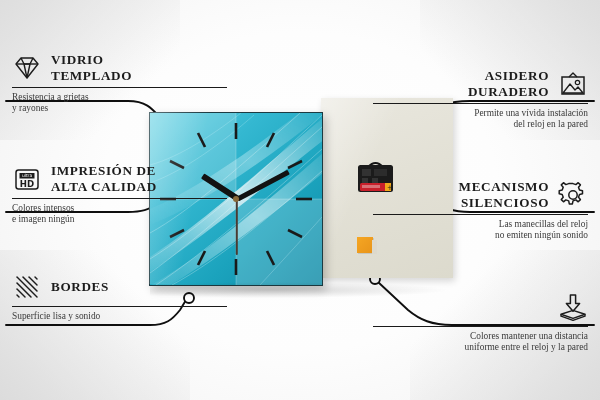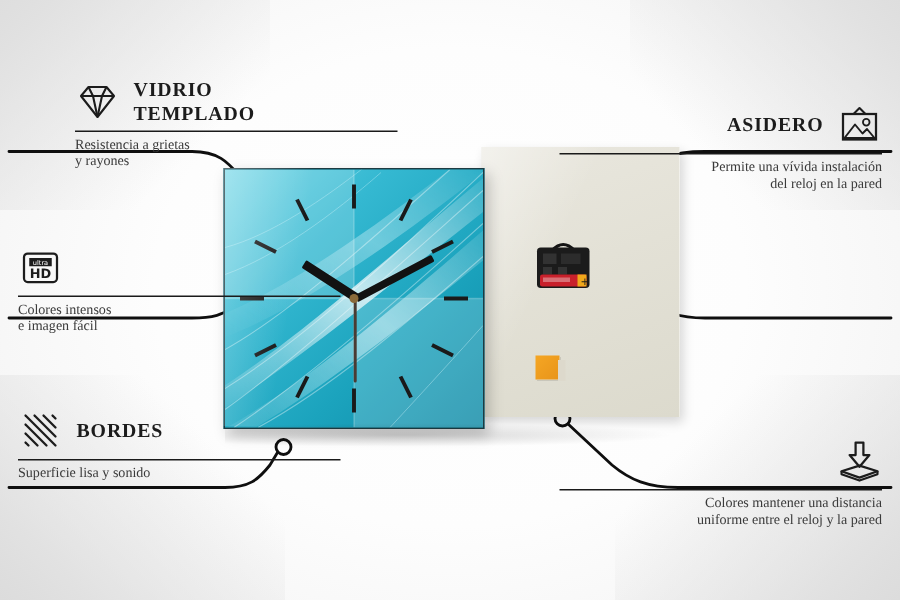--- a/index.html
+++ b/index.html
@@ -203,21 +203,21 @@
     </svg>
 
     <div class="hand" style="left:84.5px;top:44px;width:5.5px;height:42px;transform:rotate(-57deg);"></div>
     <div class="hand" style="left:85px;top:28px;width:4.5px;height:58px;transform:rotate(62deg);"></div>
     <div class="hand" style="left:85.6px;top:30px;width:1.8px;height:56px;transform:rotate(180deg);background:#4a3b33;"></div>
     <div style="position:absolute;left:83px;top:83px;width:6px;height:6px;border-radius:50%;background:#8a6a3a;"></div>
   </div>
   <div class="edge"></div>
   <div id="floorshadow"></div>
 
-  <div class="feat left" style="left:12px;top:52px;margin-left:38px;">
+  <div class="feat left" style="left:12px;top:52px;">
     <div class="head">
       <svg class="ico" viewBox="0 0 30 30">
         <g fill="none" stroke="#1c1c1c" stroke-width="1.4" stroke-linejoin="round">
           <path d="M4 11 L9 5 H21 L26 11 L15 25 Z"></path>
           <path d="M4 11 H26"></path>
             <path d="M9 5 L12 11 L15 25"></path>
             <path d="M21 5 L18 11 L15 25"></path>
           <path d="M12 11 H18"></path>
         </g>
       </svg>
@@ -235,26 +235,28 @@
 
   <div class="feat left" style="left:12px;top:163px;">
     <div class="head">
       <svg class="ico" viewBox="0 0 30 30">
         <rect x="4" y="6" width="22" height="19" rx="2.5" fill="none" stroke="#1c1c1c" stroke-width="1.5"></rect>
         <rect x="7.5" y="9" width="15" height="5.5" fill="#1c1c1c"></rect>
         <text x="15" y="13.4" text-anchor="middle" font-family="DejaVu Sans, sans-serif" font-size="4.4" fill="#ffffff">ultra</text>
         <text x="15" y="22.6" text-anchor="middle" font-family="DejaVu Sans, sans-serif" font-size="8.6" font-weight="bold" fill="#1c1c1c">HD</text>
       </svg>
       <div class="title">
+        <div>IMPRESIÓN DE</div>
+        <div>ALTA CALIDAD</div>
       </div>
     </div>
     <div class="rule"></div>
     <div class="desc">
       <div>Colores intensos</div>
-      <div>e imagen fácil</div>
+      <div>e imagen ningún</div>
     </div>
   </div>
 
   <div class="feat left" style="left:12px;top:272px;">
     <div class="head">
       <svg class="ico" viewBox="0 0 30 30">
         <g stroke="#1c1c1c" stroke-width="1.5" stroke-linecap="round">
           <line x1="5" y1="5" x2="25" y2="25"></line>
           <line x1="5" y1="11" x2="19" y2="25"></line>
           <line x1="5" y1="17" x2="13" y2="25"></line>
@@ -272,35 +274,53 @@
     <div class="desc">
       <div>Superficie lisa y sonido</div>
       <div></div>
     </div>
   </div>
 
   <div class="feat right" style="left:373px;top:52px;">
     <div class="head">
       <div class="title">
         <div>ASIDERO</div>
+        <div>DURADERO</div>
       </div>
       <svg class="ico" viewBox="0 0 30 30">
         <path d="M11 8 L15 4 L19 8" fill="none" stroke="#1c1c1c" stroke-width="1.4" stroke-linejoin="round"></path>
         <rect x="4" y="8" width="22" height="17" fill="none" stroke="#1c1c1c" stroke-width="1.5"></rect>
         <circle cx="19.5" cy="13.5" r="2.2" fill="none" stroke="#1c1c1c" stroke-width="1.2"></circle>
         <path d="M5 24 L12 15 L17 21 L20 18 L25 24 Z" fill="none" stroke="#1c1c1c" stroke-width="1.3" stroke-linejoin="round"></path>
       </svg>
     </div>
     <div class="rule"></div>
     <div class="desc">
       <div>Permite una vívida instalación</div>
       <div>del reloj en la pared</div>
     </div>
   </div>
 
+  <div class="feat right" style="left:373px;top:163px;">
+    <div class="head">
+      <div class="title">
+        <div>MECANISMO</div>
+        <div>SILENCIOSO</div>
+      </div>
+      <svg class="ico" viewBox="0 0 30 30">
+        <path d="M15 3.6 l2.9 1.0 2.3-1.9 2.2 2.2-1.9 2.3 1.0 2.9 3.0 .6v3.1l-3.0 .6-1.0 2.9 1.9 2.3-2.2 2.2-2.3-1.9-2.9 1.0-.6 3.0h-3.1l-.6-3.0-2.9-1.0-2.3 1.9-2.2-2.2 1.9-2.3-1.0-2.9-3.0-.6v-3.1l3.0-.6 1.0-2.9-1.9-2.3 2.2-2.2 2.3 1.9 2.9-1.0z" fill="none" stroke="#1c1c1c" stroke-width="1.5" stroke-linejoin="round"></path>
+        <circle cx="15" cy="15" r="4.2" fill="none" stroke="#1c1c1c" stroke-width="1.5"></circle>
+      </svg>
+    </div>
+    <div class="rule"></div>
+    <div class="desc">
+      <div>Las manecillas del reloj</div>
+      <div>no emiten ningún sonido</div>
+    </div>
+  </div>
 
   <div class="feat right" style="left:373px;top:276px;">
     <div class="head">
       <svg class="ico" viewBox="0 0 30 30">
         <path d="M12.4 3 h5.2 v8.4 h4.0 L15 19.2 L8.4 11.4 h4.0 Z" fill="none" stroke="#1c1c1c" stroke-width="1.5" stroke-linejoin="round"></path>
         <path d="M15 18.4 L27 22.2 L15 26.4 L3 22.2 Z" fill="none" stroke="#1c1c1c" stroke-width="1.5" stroke-linejoin="round"></path>
         <path d="M3 22.2 v2.0 L15 28.4 L27 24.2 v-2.0" fill="none" stroke="#1c1c1c" stroke-width="1.4" stroke-linejoin="round"></path>
       </svg>
     </div>
     <div class="rule"></div>

